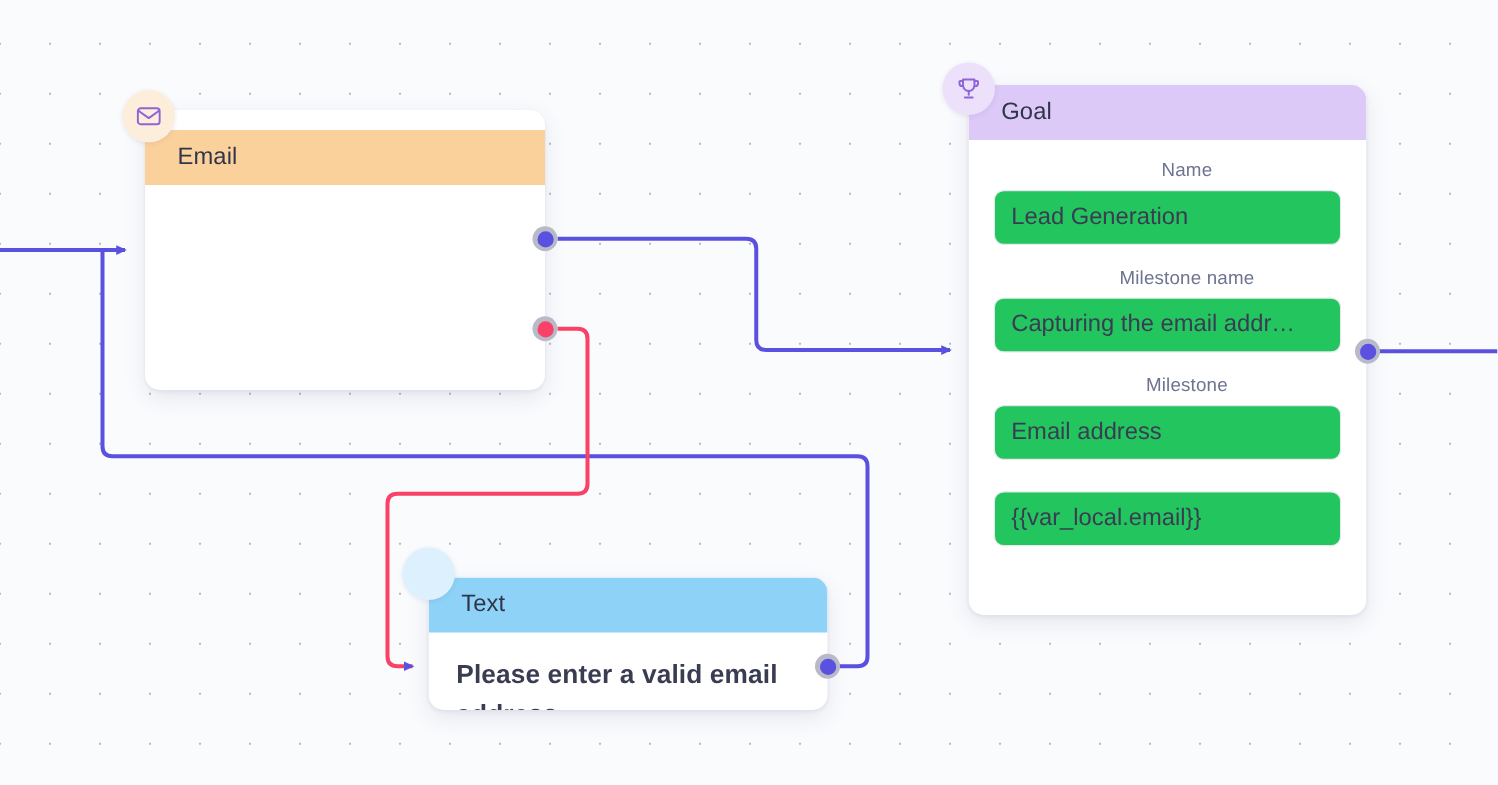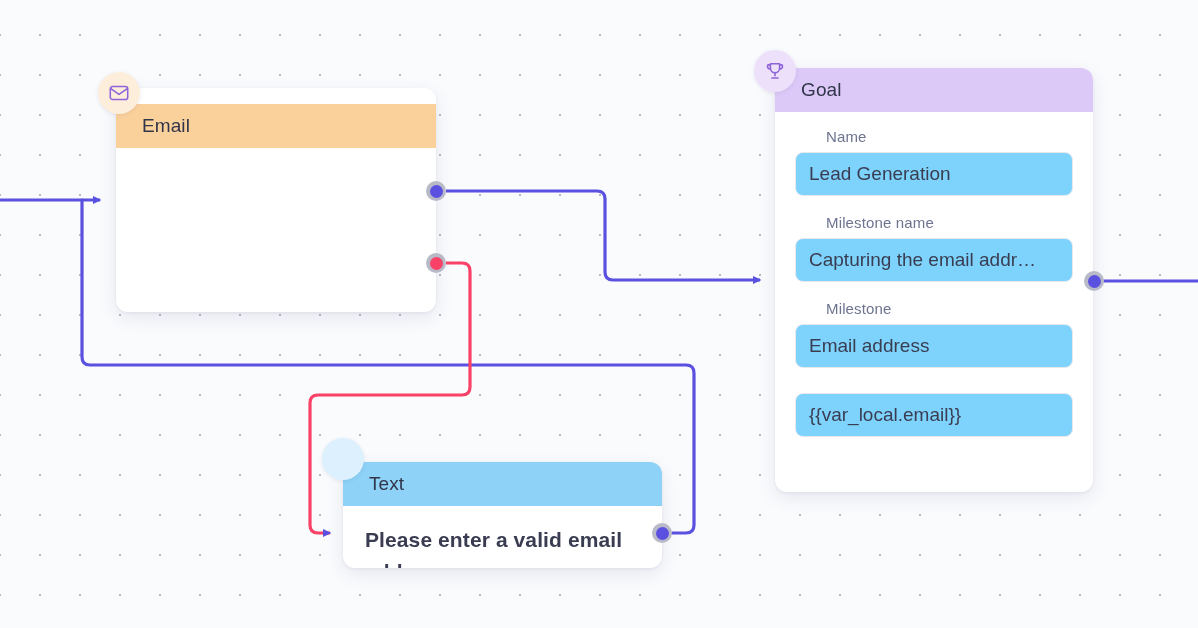--- a/index.html
+++ b/index.html
@@ -115,42 +115,42 @@
     font-size: 15px;
     color: #6e7490;
     margin-bottom: 7px;
     letter-spacing: .15px;
     margin-left: 31px;
   }
   .field-box {
     height: 44px;
     border: 1px solid #e6e8ee;
     border-radius: 8px;
-    background: #7dd3fc;
+    background: #22c55e;
     display: flex;
     align-items: center;
     padding: 0 13px;
     box-sizing: border-box;
     font-size: 19px;
     color: #3a3d52;
     white-space: nowrap;
     overflow: hidden;
   }
   .field-group { margin-bottom: 18px; }
   .field-group:last-child { margin-bottom: 0; }
   .field-box + .field-box { margin-top: 25px; }
 
   
   #node-email {
     left: 116px; top: 88px; width: 320px; height: 224px;
   }
   #node-email .node-header { background: #fbd19b; margin-top: 16px; }
 
   #node-goal {
-    left: 775px; top: 68px; width: 318px; height: 424px;
+    left: 775px; top: 68px; width: 318px; height: 424px; text-align: center;
   }
   #node-goal .node-header { background: #ddc9f7; }
   #node-goal .node-body { padding: 16px 20px 20px 20px; }
 
   #node-text {
     left: 343px; top: 462px; width: 319px; height: 106px;
   }
   #node-text .node-header { background: #8ed2f7; }
   #node-text .node-body { padding: 18px 22px; font-weight: bold; }
   #node-text .node-msg { font-size: 21px; }

